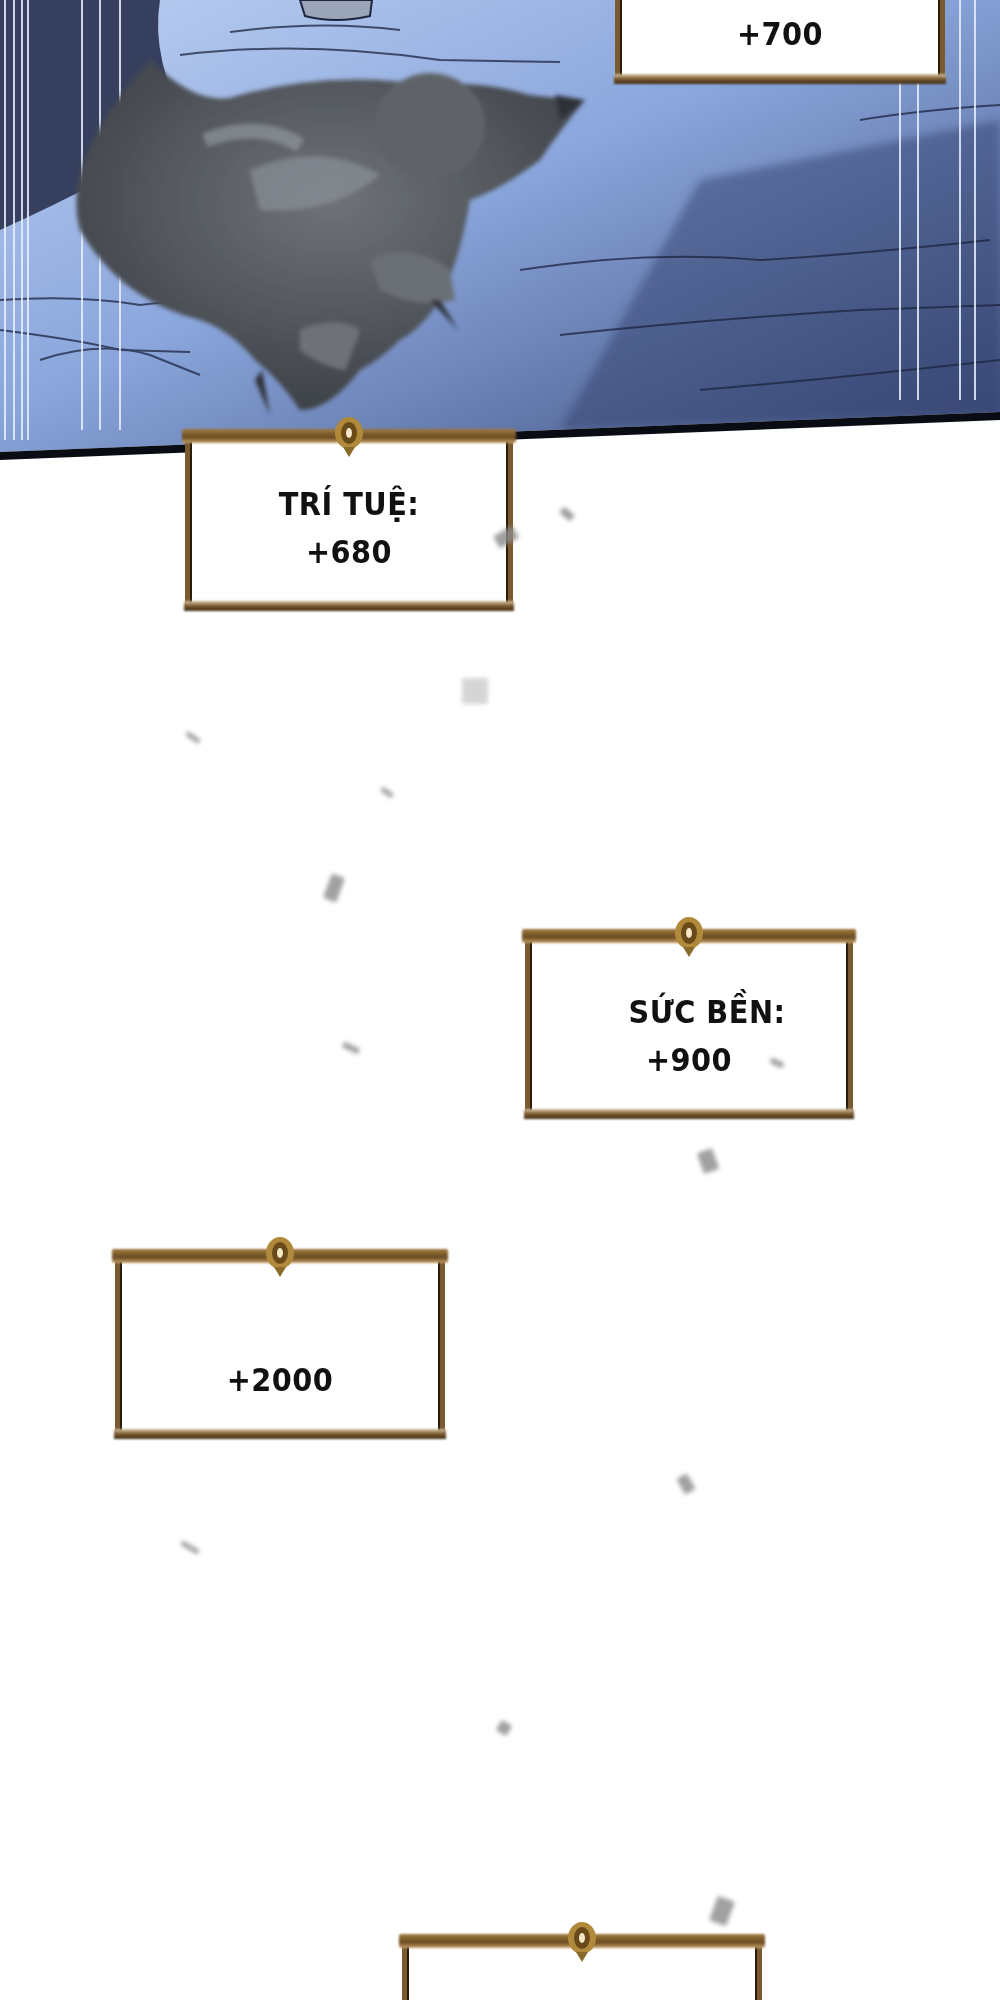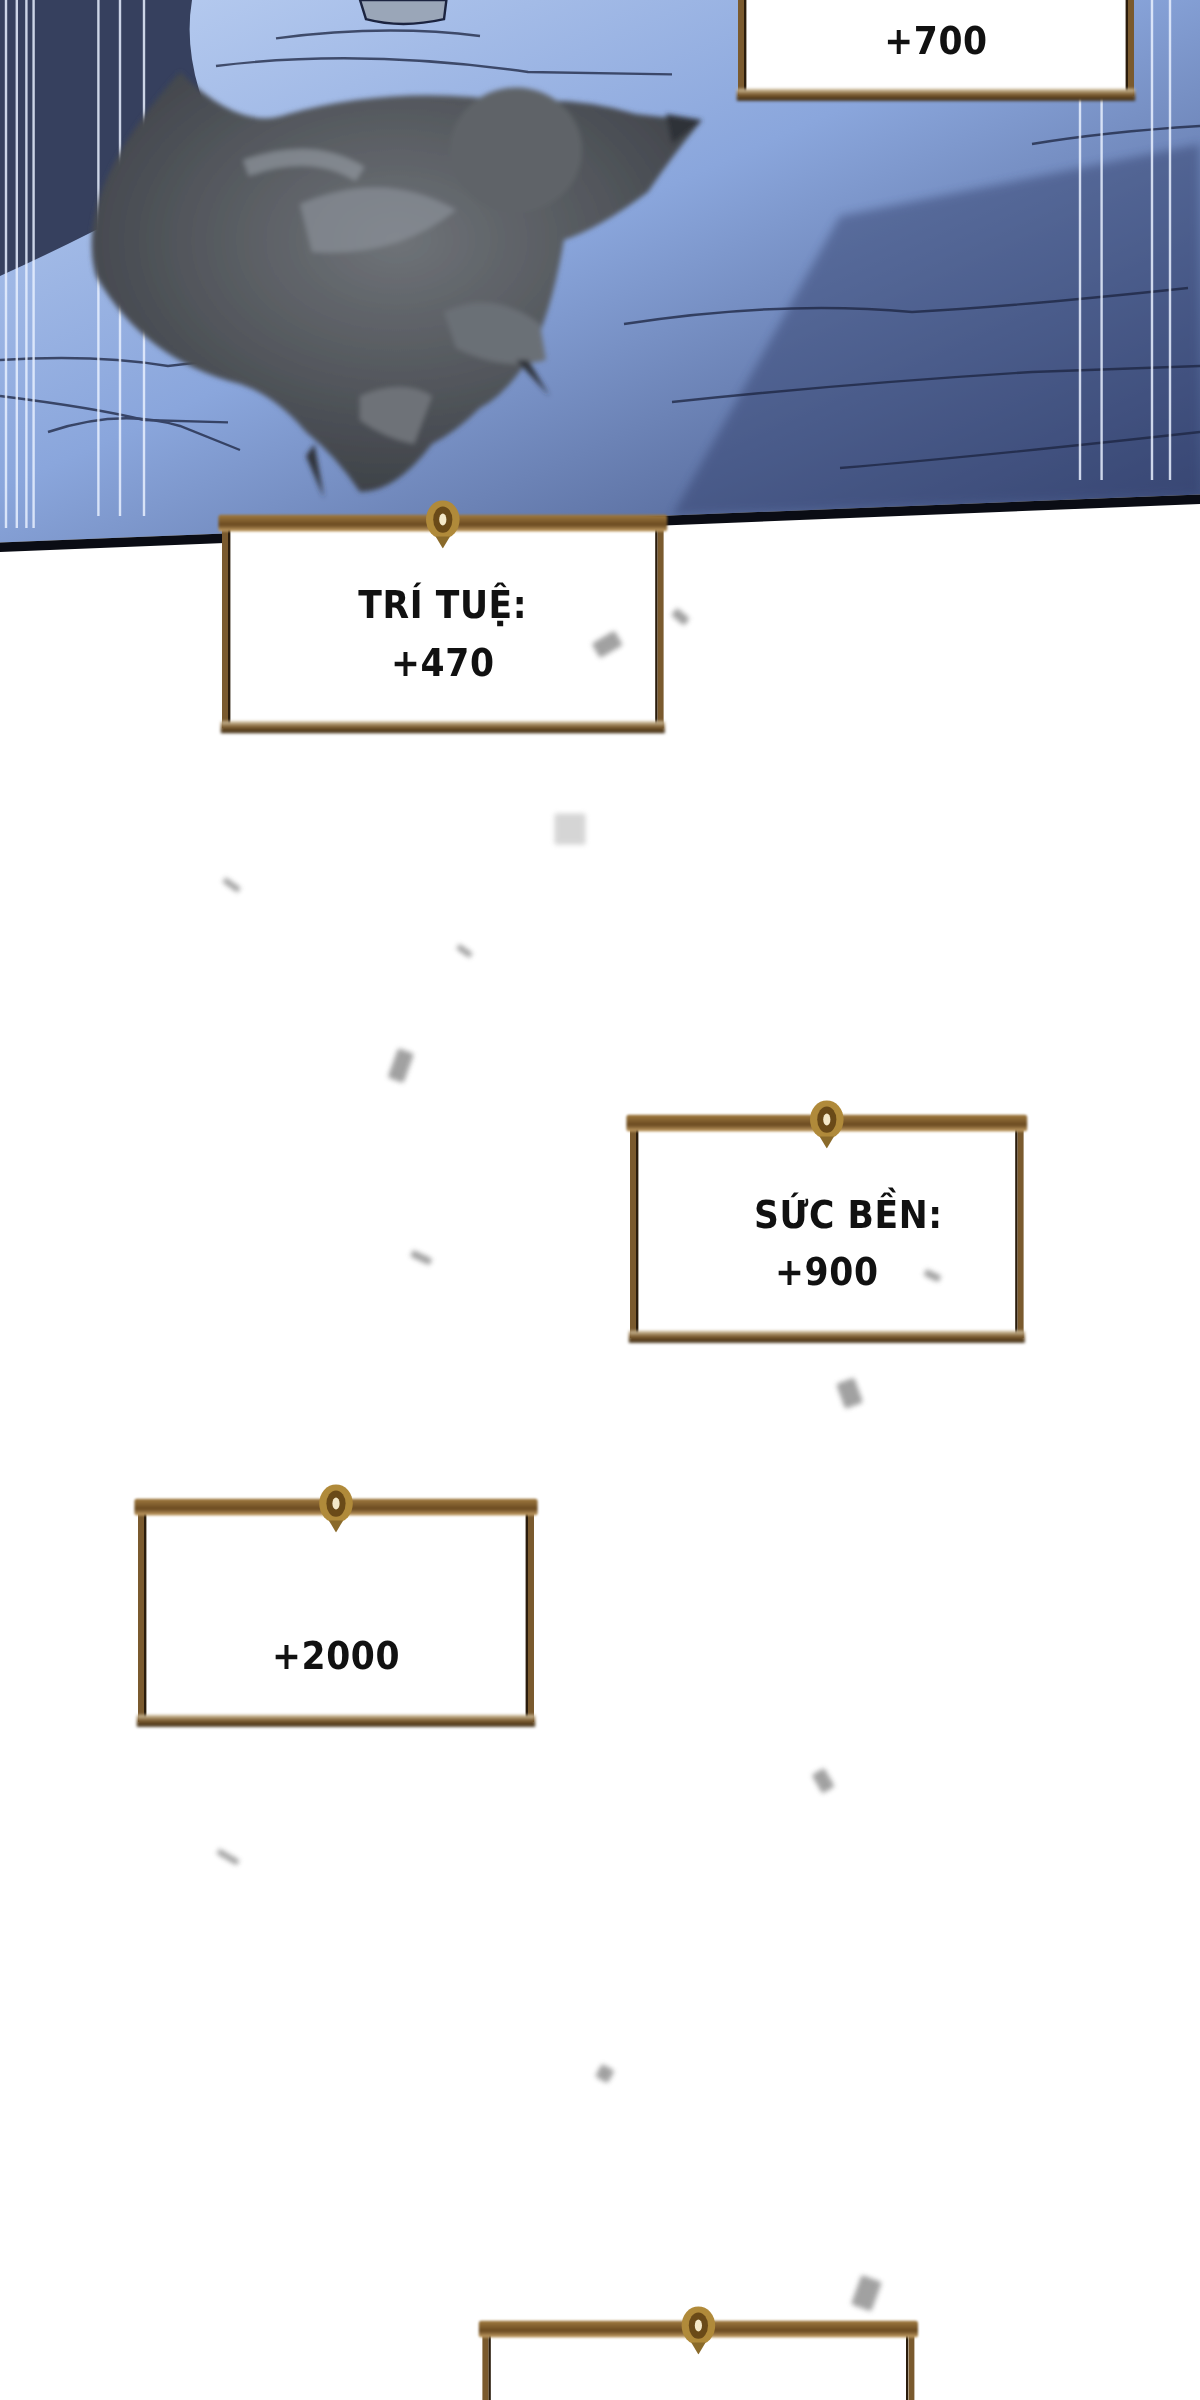--- a/index.html
+++ b/index.html
@@ -86,31 +86,31 @@
 
     <polygon points="0,452 1000,412 1000,420 0,460" fill="#0a0c14"></polygon>
   </svg>
 </div>
 
 <div class="statbox" style="left:615px; top:-40px; width:330px; height:120px;">
   <div class="bottombar"></div>
   <div class="label" style="top:42px;margin-top:13px;">+700</div>
 </div>
 
-<div class="statbox" style="left:185px; top:435px; width:368px; height:172px;">
+<div class="statbox" style="left:185px; top:435px; width:328px; height:172px;">
   <div class="topbar"></div>
   <svg class="gem" viewBox="0 0 32 44">
     <ellipse cx="16" cy="20" rx="14" ry="16" fill="#b08a3a"></ellipse>
     <ellipse cx="16" cy="20" rx="8" ry="11" fill="#6a4a18"></ellipse>
     <ellipse cx="16" cy="20" rx="3" ry="5" fill="#f4e8c8"></ellipse>
     <path d="M10,34 L16,44 L22,34 Z" fill="#8a6a2a"></path>
   </svg>
   <div class="bottombar"></div>
   <div class="label" style="top:50px;">TRÍ TUỆ:</div>
-  <div class="label" style="top:98px;">+470</div>
+  <div class="label" style="top:98px;">+680</div>
 </div>
 
 <div class="statbox" style="left:525px; top:935px; width:328px; height:180px;">
   <div class="topbar"></div>
   <svg class="gem" viewBox="0 0 32 44">
     <ellipse cx="16" cy="20" rx="14" ry="16" fill="#b08a3a"></ellipse>
     <ellipse cx="16" cy="20" rx="8" ry="11" fill="#6a4a18"></ellipse>
     <ellipse cx="16" cy="20" rx="3" ry="5" fill="#f4e8c8"></ellipse>
     <path d="M10,34 L16,44 L22,34 Z" fill="#8a6a2a"></path>
   </svg>

